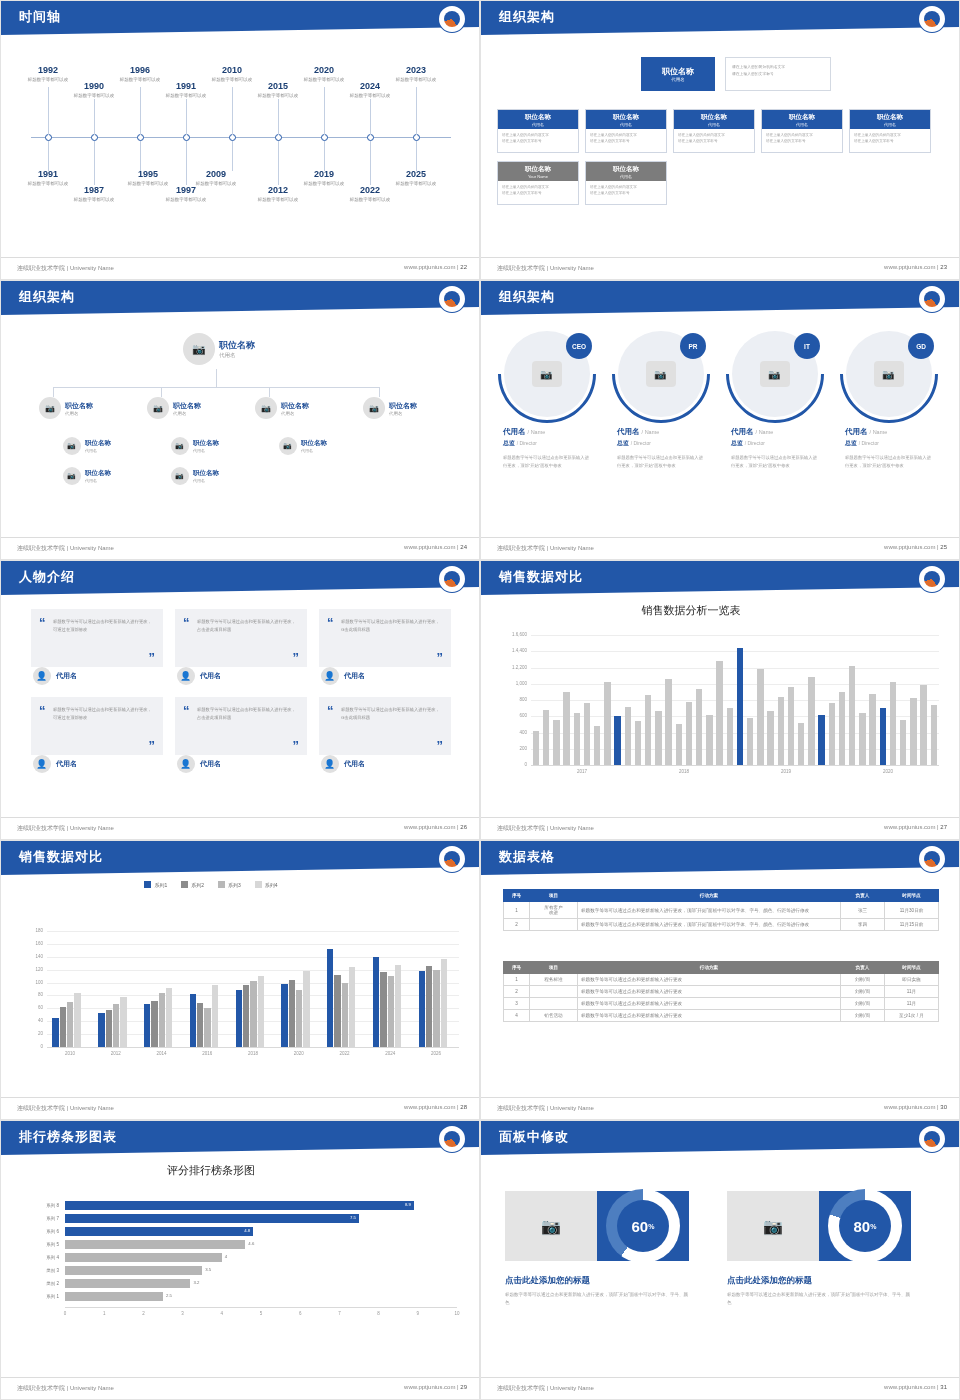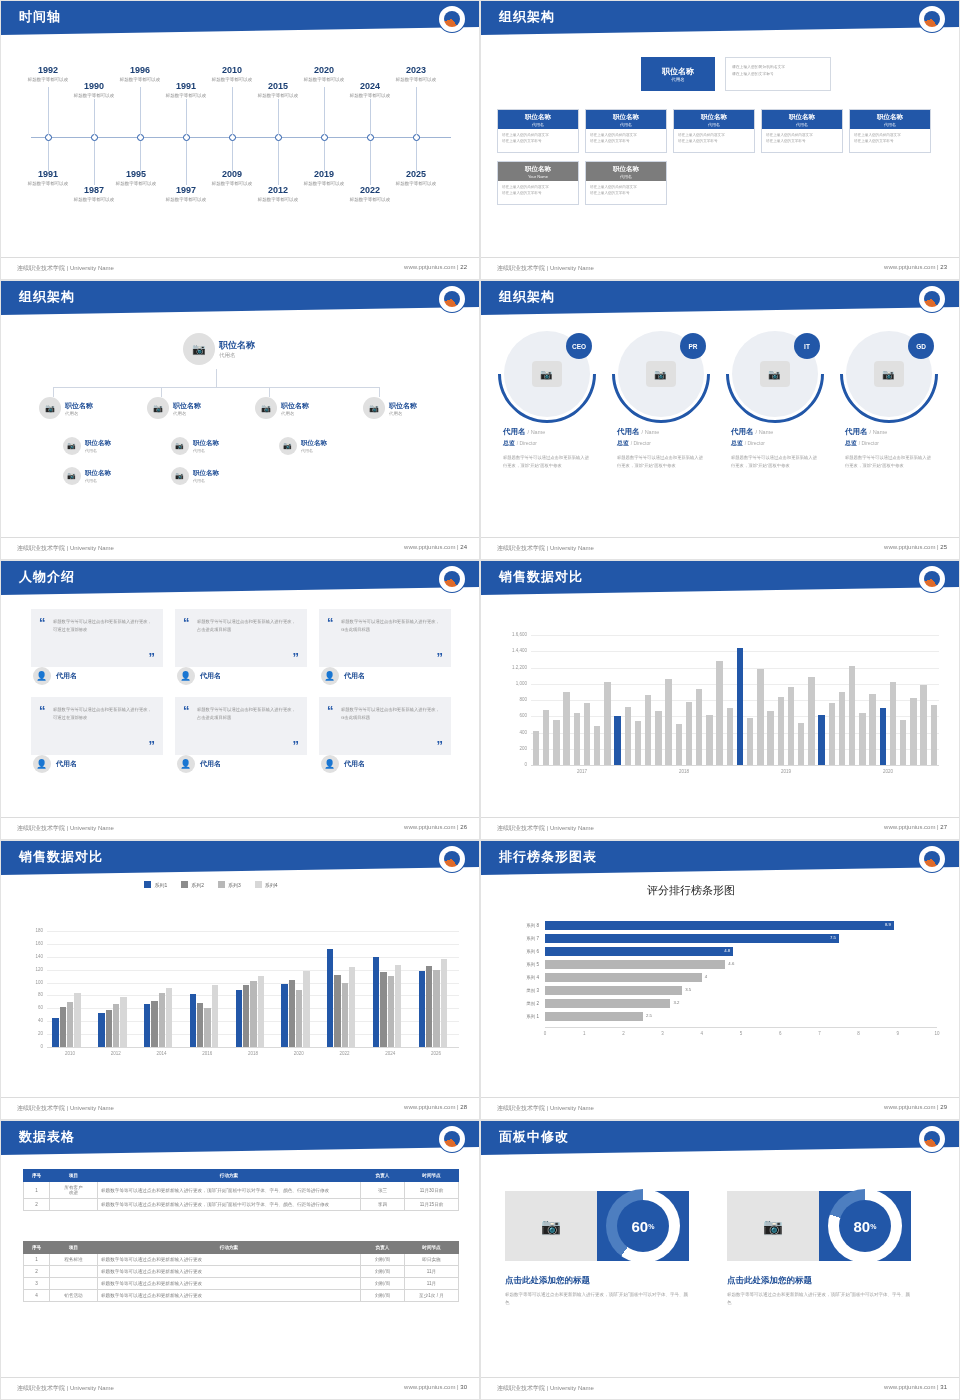--- a/index.html
+++ b/index.html
@@ -227,29 +227,29 @@
       </div>
 
       <div class="tl-lbl" style="left:20px; top:132px">
         <div class="yr">1991</div>
         <div class="tx">标题数字等都可以改</div>
       </div>
       <div class="tl-lbl" style="left:66px; top:148px">
         <div class="yr">1987</div>
         <div class="tx">标题数字等都可以改</div>
       </div>
-      <div class="tl-lbl" style="left:108px; top:132px">
+      <div class="tl-lbl" style="left:120px; top:132px">
         <div class="yr">1995</div>
         <div class="tx">标题数字等都可以改</div>
       </div>
       <div class="tl-lbl" style="left:158px; top:148px">
         <div class="yr">1997</div>
         <div class="tx">标题数字等都可以改</div>
       </div>
-      <div class="tl-lbl" style="left:204px; top:132px">
+      <div class="tl-lbl" style="left:188px; top:132px">
         <div class="yr">2009</div>
         <div class="tx">标题数字等都可以改</div>
       </div>
       <div class="tl-lbl" style="left:250px; top:148px">
         <div class="yr">2012</div>
         <div class="tx">标题数字等都可以改</div>
       </div>
       <div class="tl-lbl" style="left:296px; top:132px">
         <div class="yr">2019</div>
         <div class="tx">标题数字等都可以改</div>
@@ -577,20 +577,21 @@
     </div>
   </div>
 
   <div class="slide">
     <div class="hdr"></div>
     <div class="hdr-title">销售数据对比</div>
     <div class="hdr-logo">
         <i></i>
       </div>
     <div class="body">
+      <div class="chart-title">销售数据分析一览表</div>
       <div id="chart27" style="position:absolute; left:24px; top:34px; width:440px; height:150px;">
           <div class="gline" style="left: 26px; top: 134px; width: 408px;"></div>
           <div class="tick" style="left: 0px; top: 131px; width: 22px; text-align: right;">0</div>
           <div class="gline" style="left: 26px; top: 117.75px; width: 408px;"></div>
           <div class="tick" style="left: 0px; top: 114.75px; width: 22px; text-align: right;">200</div>
           <div class="gline" style="left: 26px; top: 101.5px; width: 408px;"></div>
           <div class="tick" style="left: 0px; top: 98.5px; width: 22px; text-align: right;">400</div>
           <div class="gline" style="left: 26px; top: 85.25px; width: 408px;"></div>
           <div class="tick" style="left: 0px; top: 82.25px; width: 22px; text-align: right;">600</div>
           <div class="gline" style="left: 26px; top: 69px; width: 408px;"></div>
@@ -739,81 +740,20 @@
         </div>
     </div>
     <div class="ftr">
       <span class="l">连续职业技术学院 | University Name</span>
       <span class="r"><span>www.pptjunius.com</span> | <b>28</b></span>
     </div>
   </div>
 
   <div class="slide">
     <div class="hdr"></div>
-    <div class="hdr-title">排行榜条形图表</div>
-    <div class="hdr-logo">
-        <i></i>
-      </div>
-    <div class="body">
-      <div class="chart-title">评分排行榜条形图</div>
-      <div id="chart29" style="position:absolute; left:24px; top:40px; width:440px; height:148px;">
-          <div class="hbar-lbl" style="left: 0px; top: 6px; width: 34px; position: absolute;">系列 8</div>
-          <div class="hbar blue" style="position: absolute; left: 40px; top: 4px; width: 348.88px; height: 9px;">
-            <div class="v" style="position: absolute; right: 3px; top: 1px; font-size: 4.3px; color: rgb(255, 255, 255);">8.9</div>
-          </div>
-          <div class="hbar-lbl" style="left: 0px; top: 19px; width: 34px; position: absolute;">系列 7</div>
-          <div class="hbar blue" style="position: absolute; left: 40px; top: 17px; width: 294px; height: 9px;">
-            <div class="v" style="position: absolute; right: 3px; top: 1px; font-size: 4.3px; color: rgb(255, 255, 255);">7.5</div>
-          </div>
-          <div class="hbar-lbl" style="left: 0px; top: 32px; width: 34px; position: absolute;">系列 6</div>
-          <div class="hbar blue" style="position: absolute; left: 40px; top: 30px; width: 188.16px; height: 9px;">
-            <div class="v" style="position: absolute; right: 3px; top: 1px; font-size: 4.3px; color: rgb(255, 255, 255);">4.8</div>
-          </div>
-          <div class="hbar-lbl" style="left: 0px; top: 45px; width: 34px; position: absolute;">系列 5</div>
-          <div class="hbar" style="position: absolute; left: 40px; top: 43px; width: 180.32px; height: 9px;">
-            <div class="vo" style="position: absolute; left: 100%; margin-left: 3px; top: 1px; font-size: 4.3px; color: rgb(119, 119, 119);">4.6</div>
-          </div>
-          <div class="hbar-lbl" style="left: 0px; top: 58px; width: 34px; position: absolute;">系列 4</div>
-          <div class="hbar" style="position: absolute; left: 40px; top: 56px; width: 156.8px; height: 9px;">
-            <div class="vo" style="position: absolute; left: 100%; margin-left: 3px; top: 1px; font-size: 4.3px; color: rgb(119, 119, 119);">4</div>
-          </div>
-          <div class="hbar-lbl" style="left: 0px; top: 71px; width: 34px; position: absolute;">类别 3</div>
-          <div class="hbar" style="position: absolute; left: 40px; top: 69px; width: 137.2px; height: 9px;">
-            <div class="vo" style="position: absolute; left: 100%; margin-left: 3px; top: 1px; font-size: 4.3px; color: rgb(119, 119, 119);">3.5</div>
-          </div>
-          <div class="hbar-lbl" style="left: 0px; top: 84px; width: 34px; position: absolute;">类别 2</div>
-          <div class="hbar" style="position: absolute; left: 40px; top: 82px; width: 125.44px; height: 9px;">
-            <div class="vo" style="position: absolute; left: 100%; margin-left: 3px; top: 1px; font-size: 4.3px; color: rgb(119, 119, 119);">3.2</div>
-          </div>
-          <div class="hbar-lbl" style="left: 0px; top: 97px; width: 34px; position: absolute;">系列 1</div>
-          <div class="hbar" style="position: absolute; left: 40px; top: 95px; width: 98px; height: 9px;">
-            <div class="vo" style="position: absolute; left: 100%; margin-left: 3px; top: 1px; font-size: 4.3px; color: rgb(119, 119, 119);">2.5</div>
-          </div>
-          <div class="axis" style="position: absolute; left: 40px; top: 110px; width: 392px; height: 1px;"></div>
-          <div class="tick" style="position: absolute; left: 32px; top: 114px; width: 16px; text-align: center;">0</div>
-          <div class="tick" style="position: absolute; left: 71.2px; top: 114px; width: 16px; text-align: center;">1</div>
-          <div class="tick" style="position: absolute; left: 110.4px; top: 114px; width: 16px; text-align: center;">2</div>
-          <div class="tick" style="position: absolute; left: 149.6px; top: 114px; width: 16px; text-align: center;">3</div>
-          <div class="tick" style="position: absolute; left: 188.8px; top: 114px; width: 16px; text-align: center;">4</div>
-          <div class="tick" style="position: absolute; left: 228px; top: 114px; width: 16px; text-align: center;">5</div>
-          <div class="tick" style="position: absolute; left: 267.2px; top: 114px; width: 16px; text-align: center;">6</div>
-          <div class="tick" style="position: absolute; left: 306.4px; top: 114px; width: 16px; text-align: center;">7</div>
-          <div class="tick" style="position: absolute; left: 345.6px; top: 114px; width: 16px; text-align: center;">8</div>
-          <div class="tick" style="position: absolute; left: 384.8px; top: 114px; width: 16px; text-align: center;">9</div>
-          <div class="tick" style="position: absolute; left: 424px; top: 114px; width: 16px; text-align: center;">10</div>
-        </div>
-    </div>
-    <div class="ftr">
-      <span class="l">连续职业技术学院 | University Name</span>
-      <span class="r"><span>www.pptjunius.com</span> | <b>29</b></span>
-    </div>
-  </div>
-
-  <div class="slide">
-    <div class="hdr"></div>
     <div class="hdr-title">数据表格</div>
     <div class="hdr-logo">
         <i></i>
       </div>
     <div class="body">
       <table class="tbl" id="tbl1" style="position:absolute; left:22px; top:12px; width:436px;">
           <tbody>
             <tr>
               <th style="width:26px">序号</th>
               <th style="width:48px">项目</th>
@@ -878,20 +818,81 @@
         </table>
     </div>
     <div class="ftr">
       <span class="l">连续职业技术学院 | University Name</span>
       <span class="r"><span>www.pptjunius.com</span> | <b>30</b></span>
     </div>
   </div>
 
   <div class="slide">
     <div class="hdr"></div>
+    <div class="hdr-title">排行榜条形图表</div>
+    <div class="hdr-logo">
+        <i></i>
+      </div>
+    <div class="body">
+      <div class="chart-title">评分排行榜条形图</div>
+      <div id="chart29" style="position:absolute; left:24px; top:40px; width:440px; height:148px;">
+          <div class="hbar-lbl" style="left: 0px; top: 6px; width: 34px; position: absolute;">系列 8</div>
+          <div class="hbar blue" style="position: absolute; left: 40px; top: 4px; width: 348.88px; height: 9px;">
+            <div class="v" style="position: absolute; right: 3px; top: 1px; font-size: 4.3px; color: rgb(255, 255, 255);">8.9</div>
+          </div>
+          <div class="hbar-lbl" style="left: 0px; top: 19px; width: 34px; position: absolute;">系列 7</div>
+          <div class="hbar blue" style="position: absolute; left: 40px; top: 17px; width: 294px; height: 9px;">
+            <div class="v" style="position: absolute; right: 3px; top: 1px; font-size: 4.3px; color: rgb(255, 255, 255);">7.5</div>
+          </div>
+          <div class="hbar-lbl" style="left: 0px; top: 32px; width: 34px; position: absolute;">系列 6</div>
+          <div class="hbar blue" style="position: absolute; left: 40px; top: 30px; width: 188.16px; height: 9px;">
+            <div class="v" style="position: absolute; right: 3px; top: 1px; font-size: 4.3px; color: rgb(255, 255, 255);">4.8</div>
+          </div>
+          <div class="hbar-lbl" style="left: 0px; top: 45px; width: 34px; position: absolute;">系列 5</div>
+          <div class="hbar" style="position: absolute; left: 40px; top: 43px; width: 180.32px; height: 9px;">
+            <div class="vo" style="position: absolute; left: 100%; margin-left: 3px; top: 1px; font-size: 4.3px; color: rgb(119, 119, 119);">4.6</div>
+          </div>
+          <div class="hbar-lbl" style="left: 0px; top: 58px; width: 34px; position: absolute;">系列 4</div>
+          <div class="hbar" style="position: absolute; left: 40px; top: 56px; width: 156.8px; height: 9px;">
+            <div class="vo" style="position: absolute; left: 100%; margin-left: 3px; top: 1px; font-size: 4.3px; color: rgb(119, 119, 119);">4</div>
+          </div>
+          <div class="hbar-lbl" style="left: 0px; top: 71px; width: 34px; position: absolute;">类别 3</div>
+          <div class="hbar" style="position: absolute; left: 40px; top: 69px; width: 137.2px; height: 9px;">
+            <div class="vo" style="position: absolute; left: 100%; margin-left: 3px; top: 1px; font-size: 4.3px; color: rgb(119, 119, 119);">3.5</div>
+          </div>
+          <div class="hbar-lbl" style="left: 0px; top: 84px; width: 34px; position: absolute;">类别 2</div>
+          <div class="hbar" style="position: absolute; left: 40px; top: 82px; width: 125.44px; height: 9px;">
+            <div class="vo" style="position: absolute; left: 100%; margin-left: 3px; top: 1px; font-size: 4.3px; color: rgb(119, 119, 119);">3.2</div>
+          </div>
+          <div class="hbar-lbl" style="left: 0px; top: 97px; width: 34px; position: absolute;">系列 1</div>
+          <div class="hbar" style="position: absolute; left: 40px; top: 95px; width: 98px; height: 9px;">
+            <div class="vo" style="position: absolute; left: 100%; margin-left: 3px; top: 1px; font-size: 4.3px; color: rgb(119, 119, 119);">2.5</div>
+          </div>
+          <div class="axis" style="position: absolute; left: 40px; top: 110px; width: 392px; height: 1px;"></div>
+          <div class="tick" style="position: absolute; left: 32px; top: 114px; width: 16px; text-align: center;">0</div>
+          <div class="tick" style="position: absolute; left: 71.2px; top: 114px; width: 16px; text-align: center;">1</div>
+          <div class="tick" style="position: absolute; left: 110.4px; top: 114px; width: 16px; text-align: center;">2</div>
+          <div class="tick" style="position: absolute; left: 149.6px; top: 114px; width: 16px; text-align: center;">3</div>
+          <div class="tick" style="position: absolute; left: 188.8px; top: 114px; width: 16px; text-align: center;">4</div>
+          <div class="tick" style="position: absolute; left: 228px; top: 114px; width: 16px; text-align: center;">5</div>
+          <div class="tick" style="position: absolute; left: 267.2px; top: 114px; width: 16px; text-align: center;">6</div>
+          <div class="tick" style="position: absolute; left: 306.4px; top: 114px; width: 16px; text-align: center;">7</div>
+          <div class="tick" style="position: absolute; left: 345.6px; top: 114px; width: 16px; text-align: center;">8</div>
+          <div class="tick" style="position: absolute; left: 384.8px; top: 114px; width: 16px; text-align: center;">9</div>
+          <div class="tick" style="position: absolute; left: 424px; top: 114px; width: 16px; text-align: center;">10</div>
+        </div>
+    </div>
+    <div class="ftr">
+      <span class="l">连续职业技术学院 | University Name</span>
+      <span class="r"><span>www.pptjunius.com</span> | <b>29</b></span>
+    </div>
+  </div>
+
+  <div class="slide">
+    <div class="hdr"></div>
     <div class="hdr-title">面板中修改</div>
     <div class="hdr-logo">
         <i></i>
       </div>
     <div class="body">
 
       <div class="ph-rect" style="position:absolute; left:24px; top:34px; width:92px; height:70px; font-size:16px;">📷</div>
       <div class="blue-panel" style="position:absolute; left:116px; top:34px; width:92px; height:70px; display:flex; align-items:center; justify-content:center;">
         <div class="donut" style="background:conic-gradient(#ffffff 0 60%, #4d7ec0 60% 100%);">
           <div class="hole"></div>

